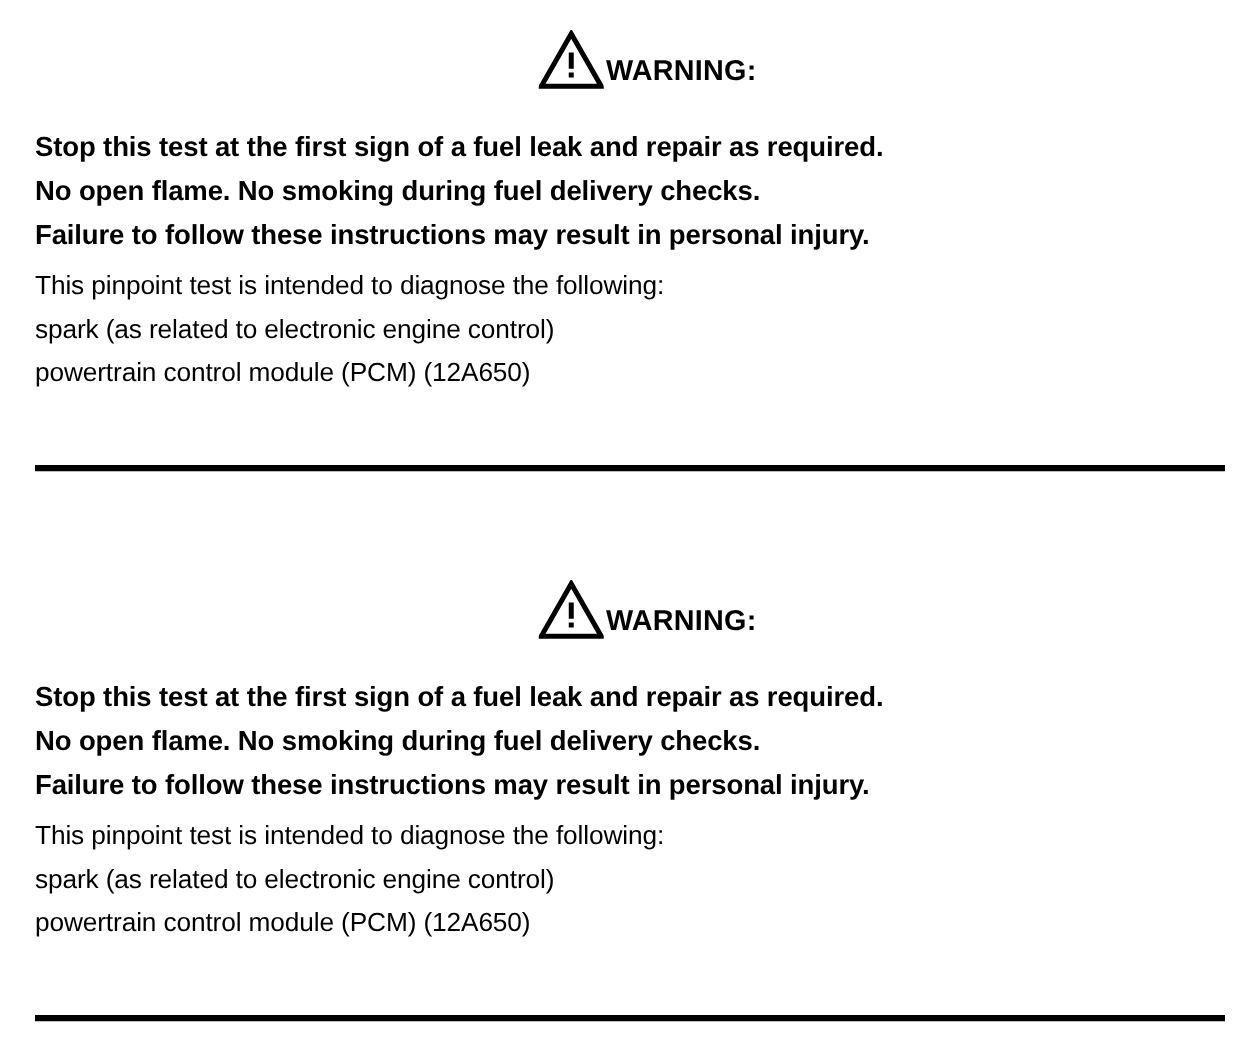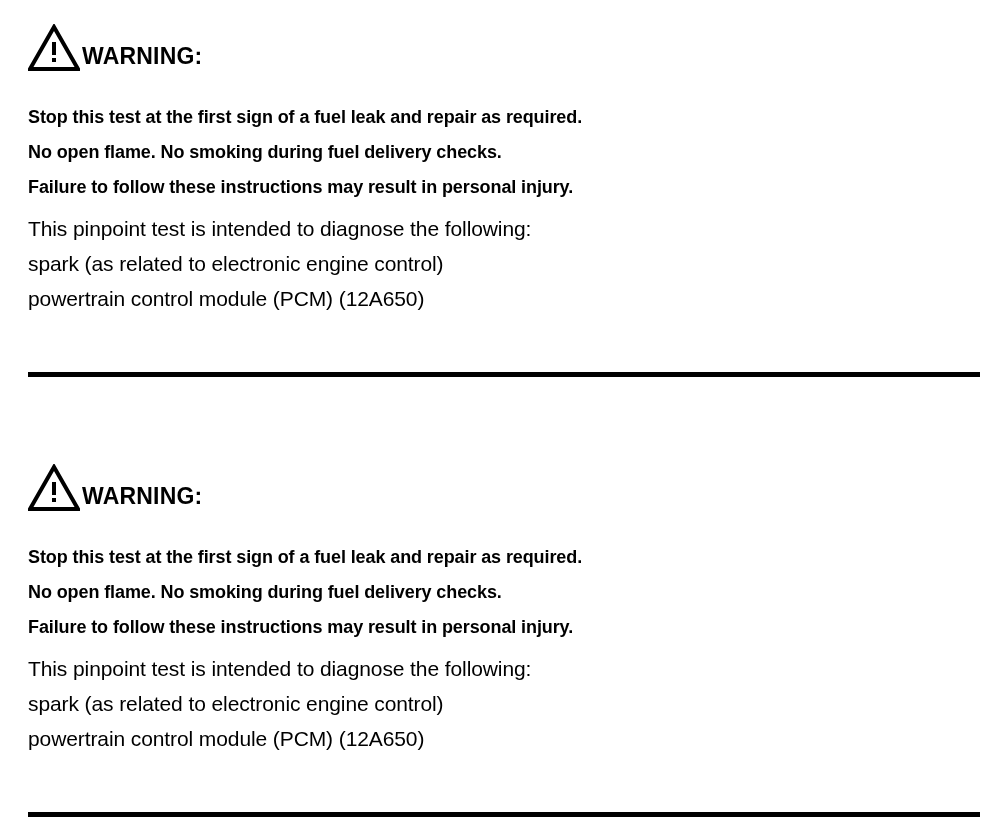--- a/index.html
+++ b/index.html
@@ -26,20 +26,21 @@
     width: 1008px;
   }
   #block-1 { top: 18px; }
   #block-2 { top: 458px; }
 
   .warning-head {
     display: flex;
     align-items: flex-end;
     padding-left: 28px;
     height: 54px;
+    justify-content: center;
   }
   .warn-icon {
     display: block;
     width: 52px;
     height: 48px;
     flex: 0 0 auto;
   }
   .warning-label {
     font-size: 23px;
     font-weight: bold;
@@ -48,21 +49,21 @@
     padding-bottom: 4px;
     margin-left: 2px;
     white-space: nowrap;
   }
   .warning-body {
     padding-left: 28px;
     margin-top: 28px;
   }
   .warning-body p {
     margin: 0;
-    font-size: 18px;
+    font-size: 22px;
     font-weight: bold;
     line-height: 35px;
     letter-spacing: -0.1px;
     white-space: nowrap;
   }
   .intro {
     padding-left: 28px;
     margin-top: 6px;
   }
   .intro p {

